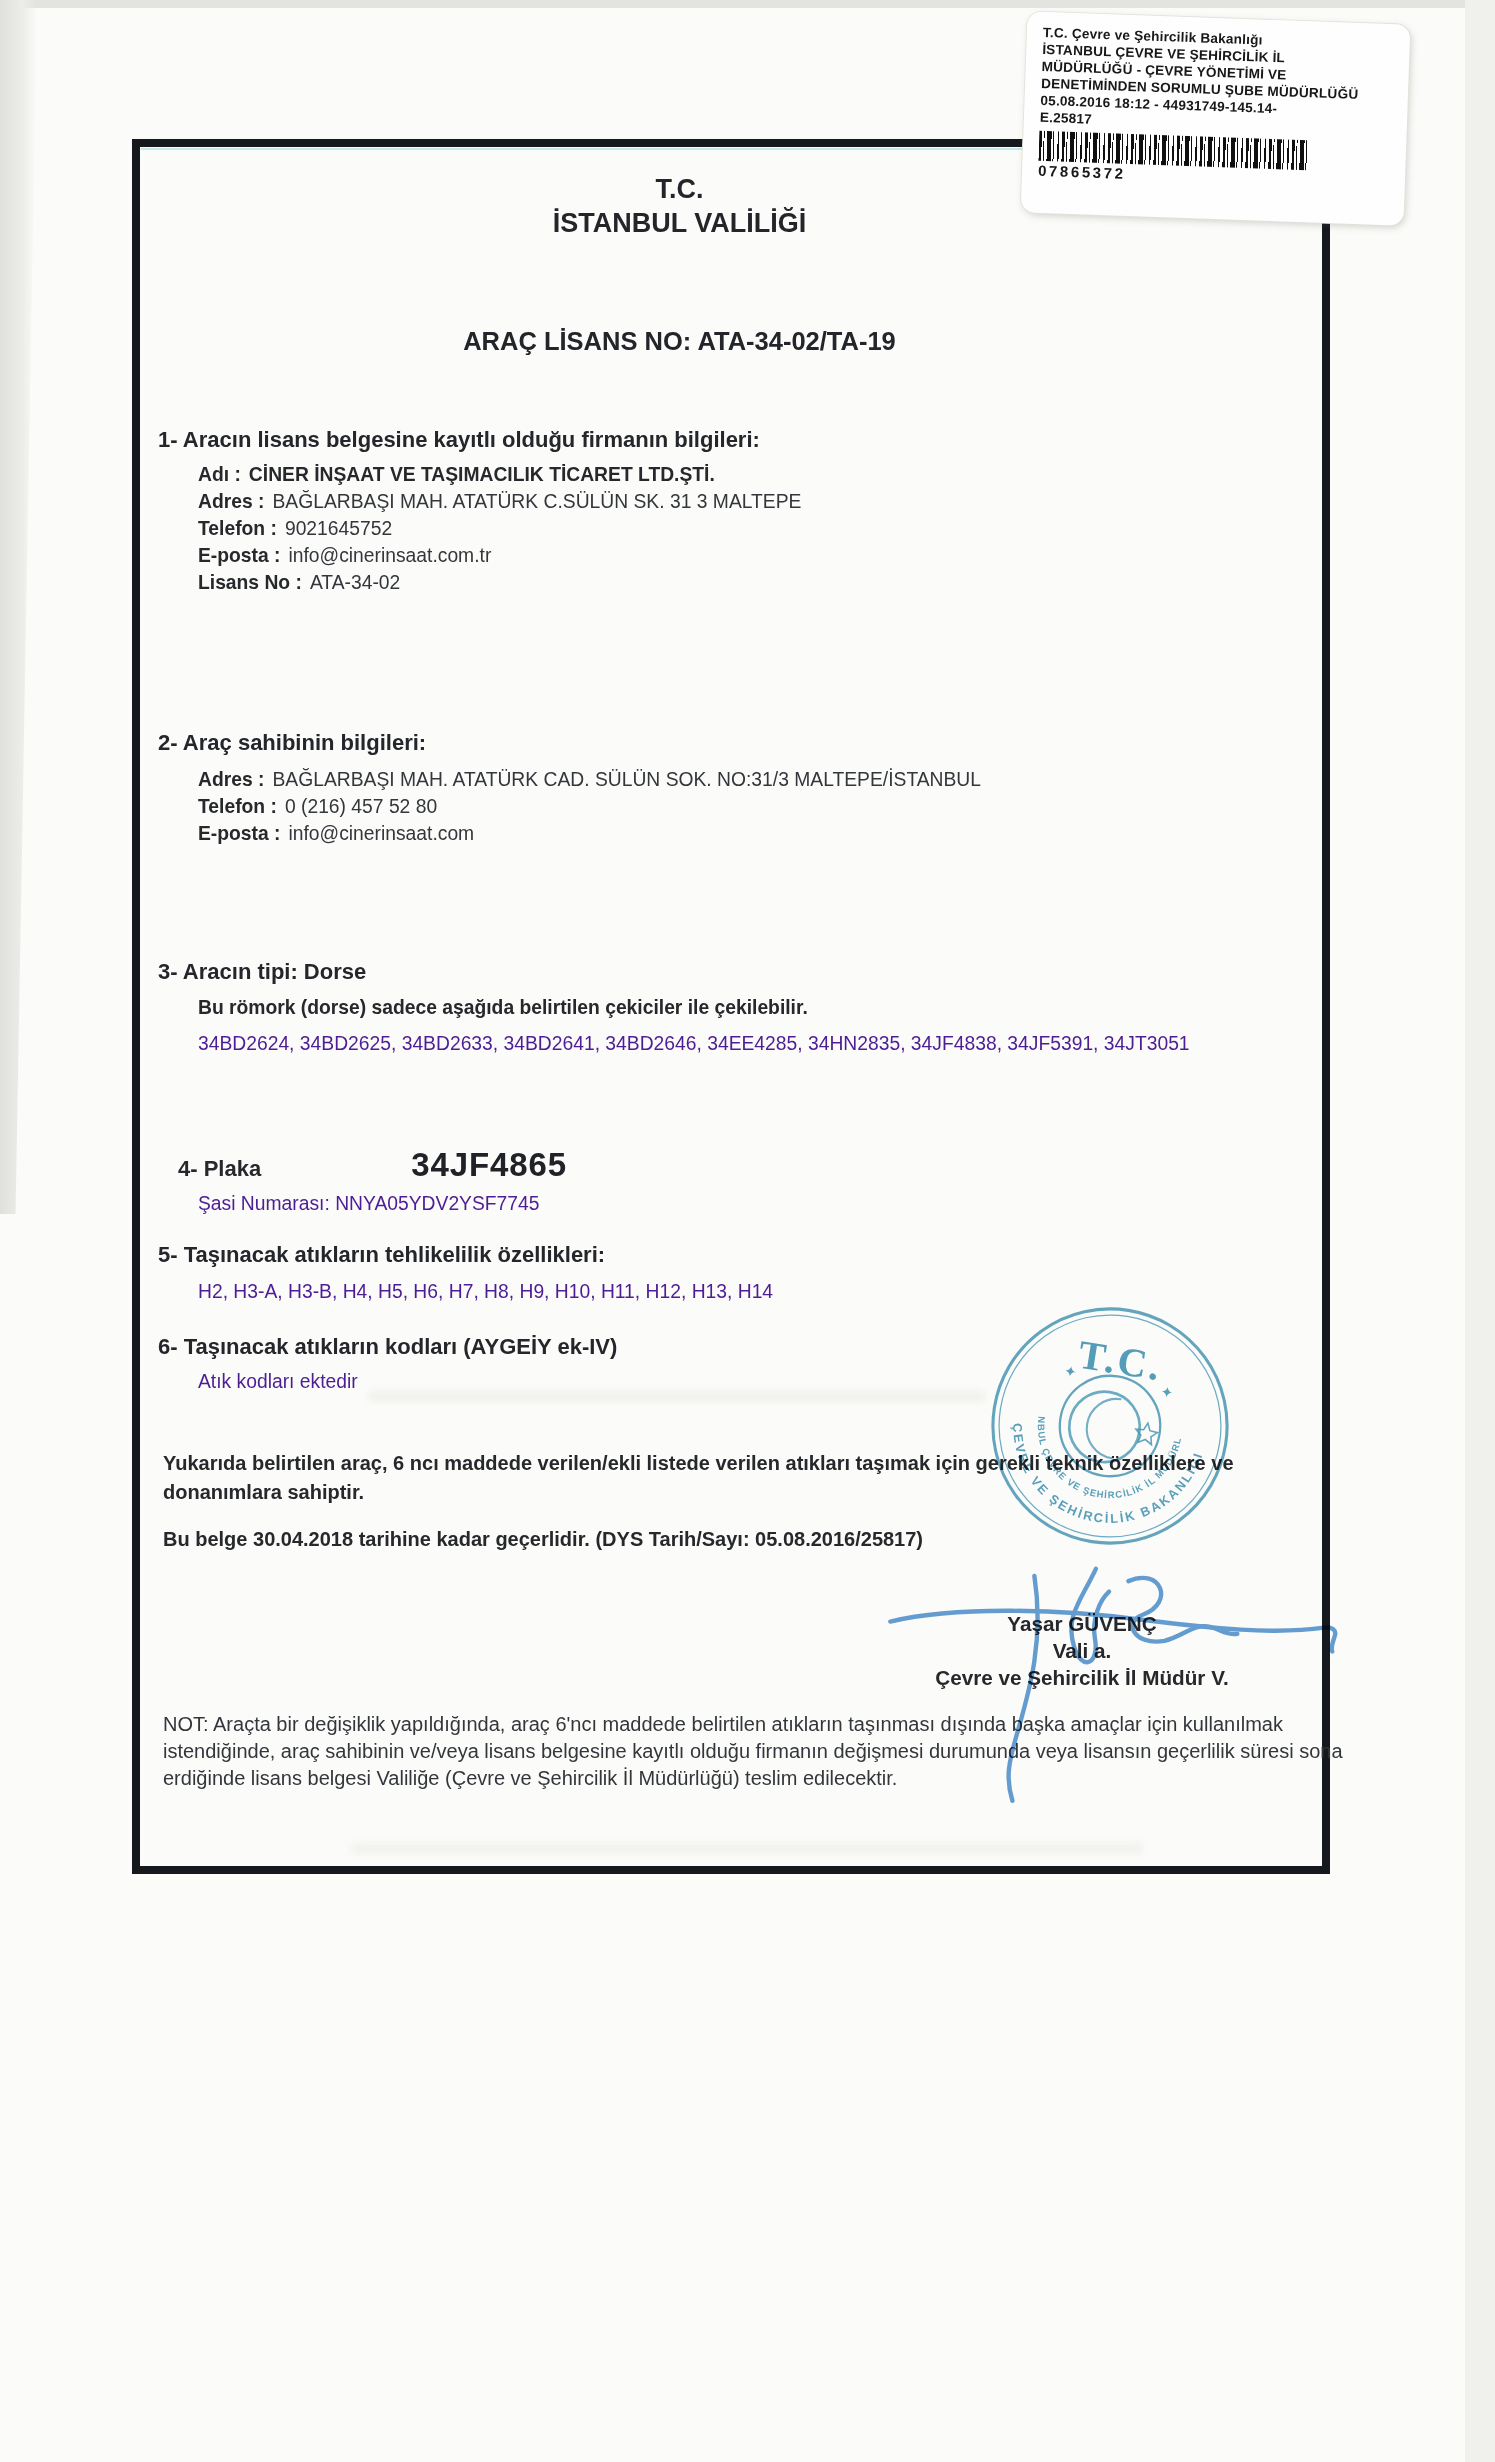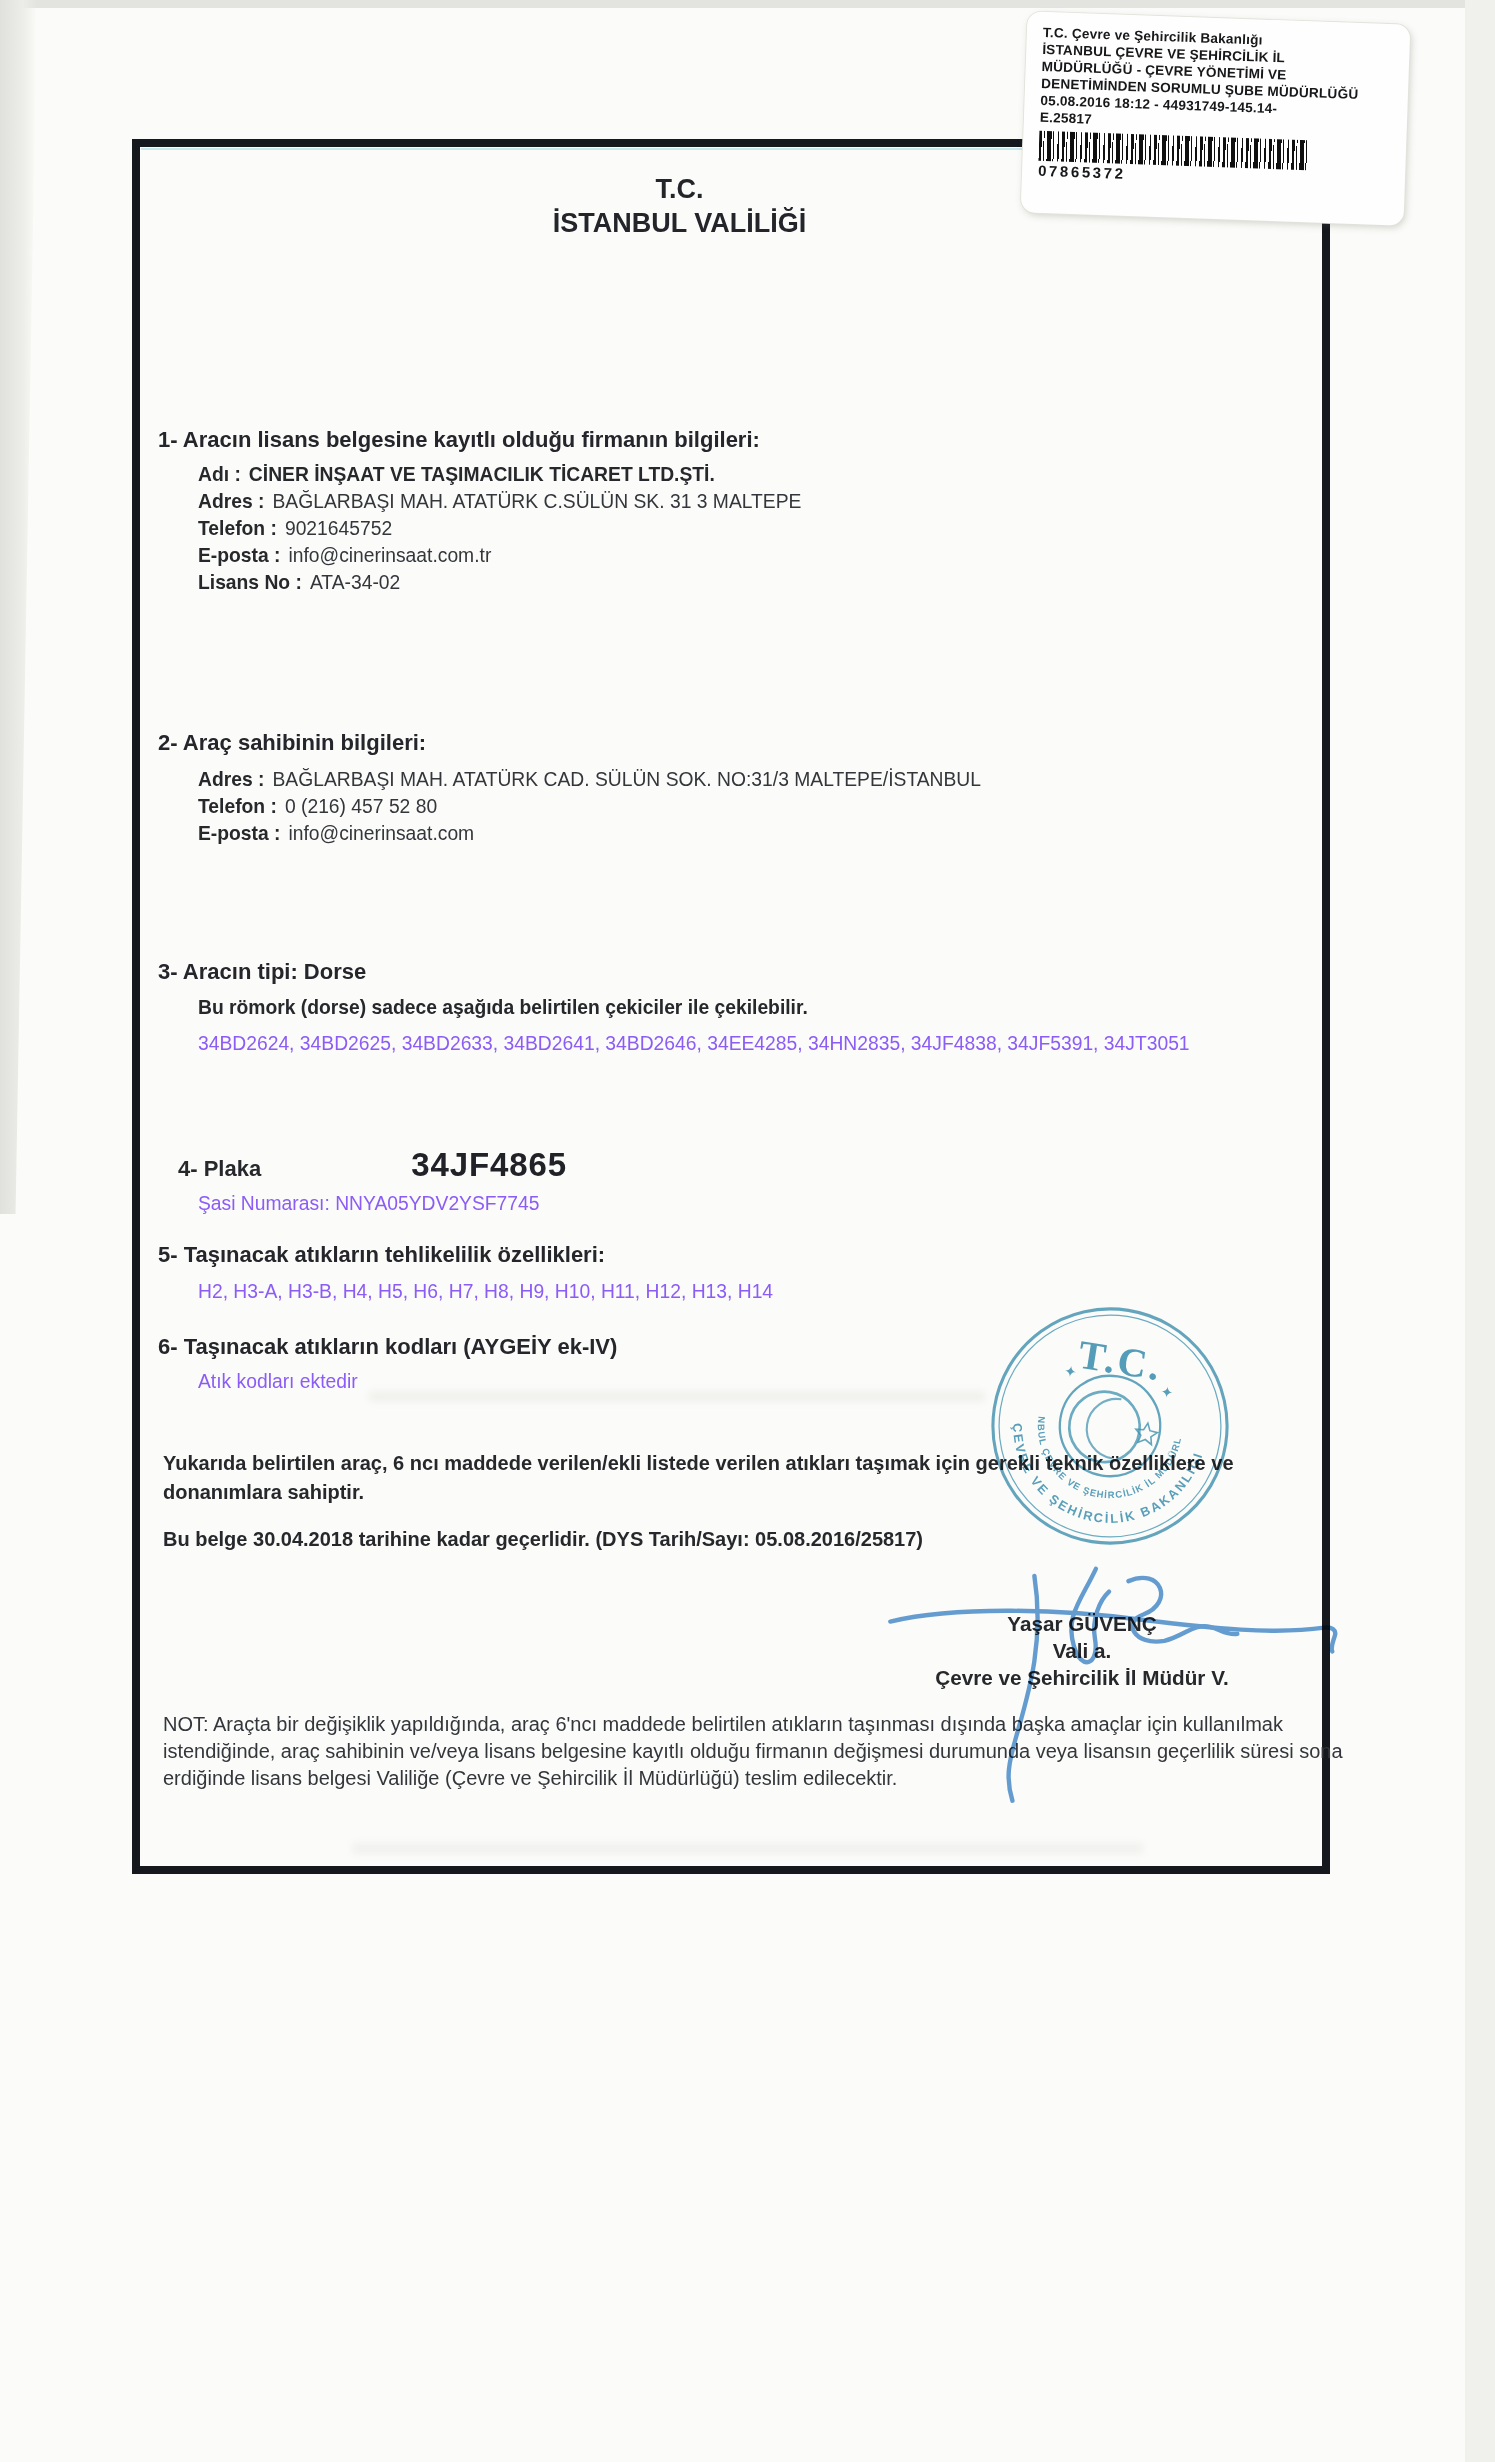--- a/index.html
+++ b/index.html
@@ -43,21 +43,21 @@
   .doc-title{position:absolute;left:141px;top:325px;width:1077px;text-align:center;}
   .doc-title div{font-size:25.5px;font-weight:bold;line-height:33px;color:#23252a;}
 
   
   .sec-h{position:absolute;left:158px;font-size:22px;font-weight:bold;color:#24262b;white-space:nowrap;}
   .rows{position:absolute;left:198px;}
   .row{height:27px;display:flex;align-items:center;}
   .row .lbl{font-size:19.3px;font-weight:bold;color:#26282c;white-space:pre;}
   .row .val{font-size:19.3px;margin-left:8px;color:#33363b;white-space:pre;}
   .row .val.vb{font-weight:bold;color:#26282c;text-align:right;}
-  .body-line{position:absolute;font-size:19.3px;color:#8b5cf6;}
+  .body-line{position:absolute;font-size:19.3px;color:#4c1d95;}
   .body-line.b{font-weight:bold;color:#26282c;}
   .plate-row{position:absolute;left:158px;top:1146px;display:flex;align-items:baseline;margin-left:20px;}
   .plate-row .ph{font-size:22px;font-weight:bold;}
   .plate{font-size:33px;font-weight:bold;letter-spacing:0.9px;margin-left:150px;color:#202227;}
 
   .statement{position:absolute;left:163px;top:1437px;width:1170px;font-size:20px;font-weight:bold;line-height:29px;color:#26282c;margin-top:12px;}
   .validity{position:absolute;left:163px;top:1528px;font-size:20px;font-weight:bold;color:#26282c;white-space:nowrap;}
 
   .sig-block{position:absolute;left:915px;top:1610px;width:334px;text-align:center;}
   .sig-block div{font-size:20.7px;font-weight:bold;line-height:27px;color:#26282c;white-space:nowrap;}
@@ -91,20 +91,21 @@
   <div class="barcode"></div>
   <div class="barcode-num">07865372</div>
 </div>
 
 <div class="hdr">
   <div>T.C.</div>
   <div>İSTANBUL VALİLİĞİ</div>
 </div>
 
 <div class="doc-title">
+  <div>ARAÇ LİSANS NO: ATA-34-02/TA-19</div>
 </div>
 
 <div class="sec-h" style="top:427px">1- Aracın lisans belgesine kayıtlı olduğu firmanın bilgileri:</div>
 <div class="rows" style="top:461px">
   <div class="row">
       <span class="lbl">Adı :</span>
       <span class="val vb">CİNER İNŞAAT VE TAŞIMACILIK TİCARET LTD.ŞTİ.</span>
     </div>
   <div class="row">
       <span class="lbl">Adres :</span>

